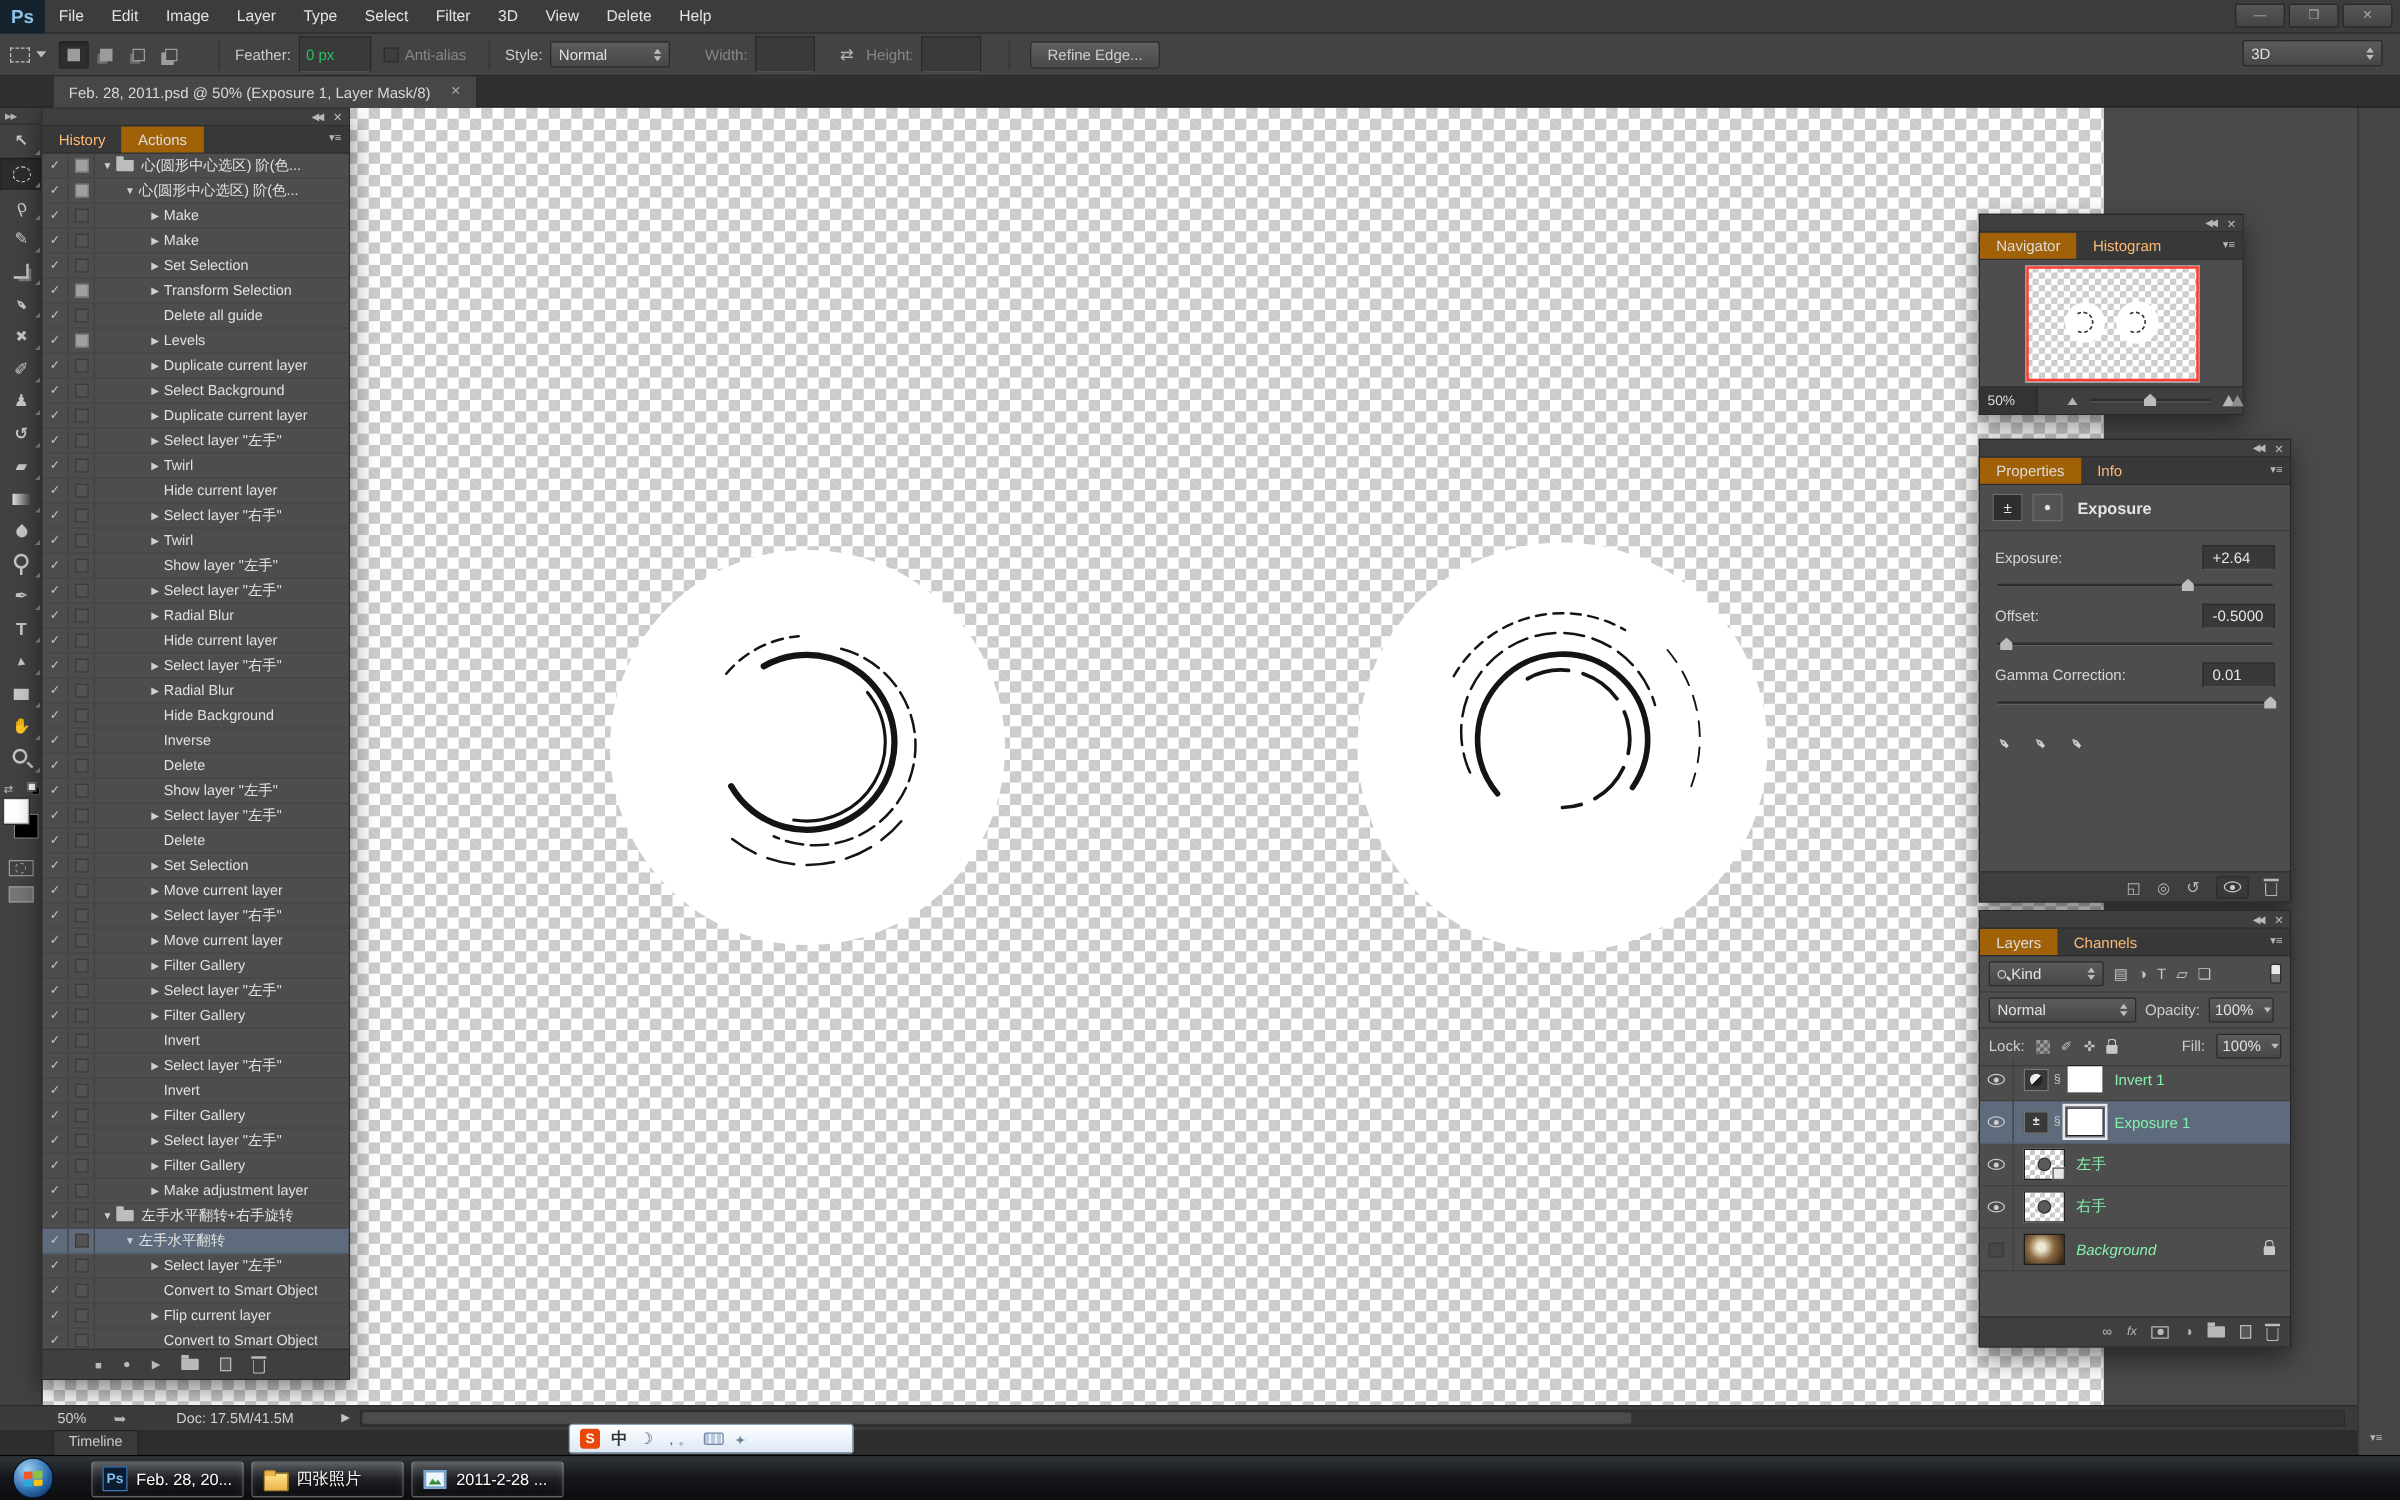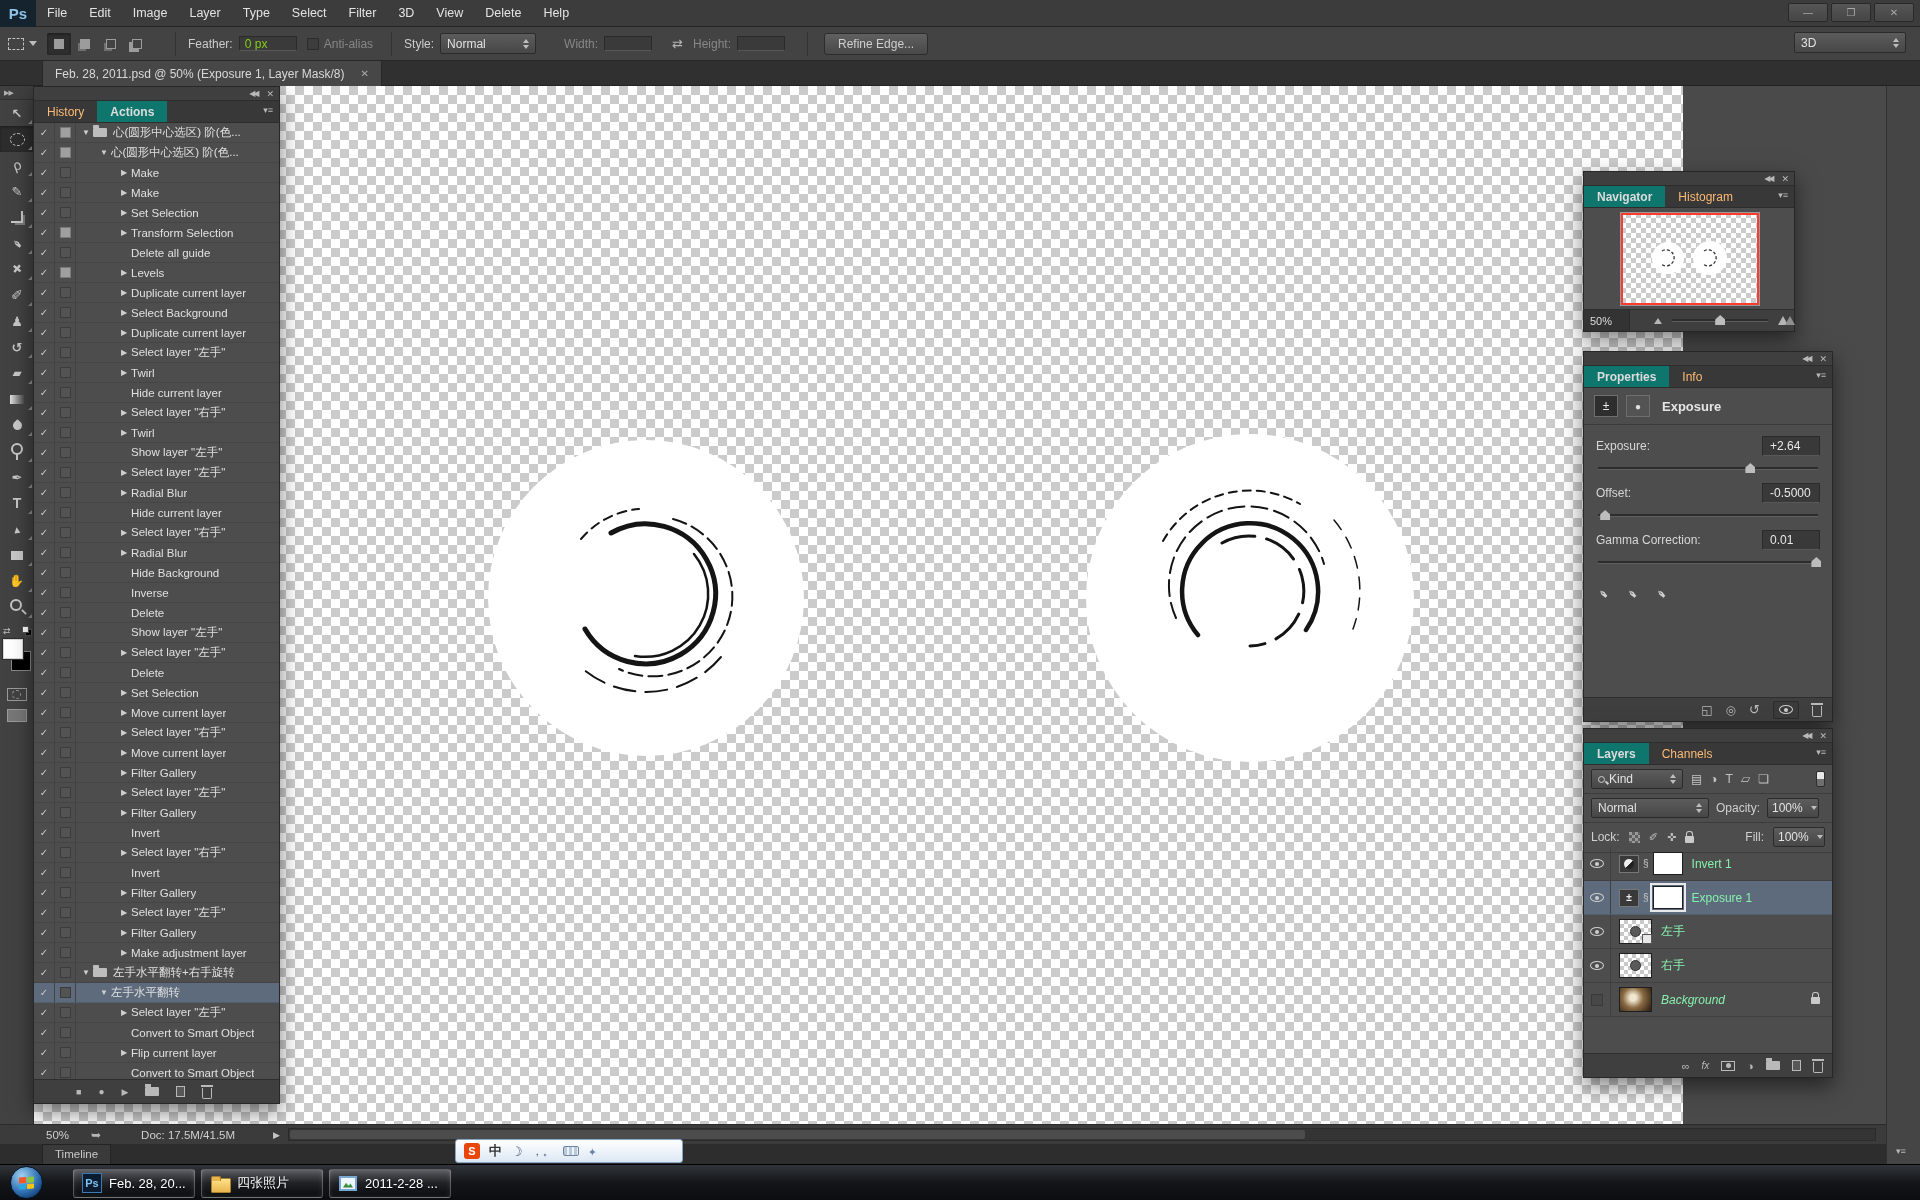--- a/index.html
+++ b/index.html
@@ -29,22 +29,22 @@
   .mode-btns { display:flex; gap:2px; margin-right:14px; }
   .mode-btn { width:24px; height:22px; display:flex; align-items:center; justify-content:center; border-radius:2px; }
   .mode-btn.pressed { background:#2e2e2e; box-shadow:inset 0 1px 3px #1c1c1c; }
   .mode-glyph { width:10px; height:10px; background:#9c9c9c; }
   .mode-glyph.add { box-shadow:-3px 3px 0 -1px #6f6f6f; }
   .mode-glyph.sub { background:transparent; border:1px solid #9c9c9c; box-shadow:-3px 3px 0 -1px #6f6f6f; }
   .mode-glyph.int { background:transparent; border:1px solid #9c9c9c; box-shadow:-3px 3px 0 0 #9c9c9c; }
   .opt-sep { width:1px; height:24px; background:#333; margin:0 12px; }
   .opt-label { color:#cdcdcd; margin-right:6px; }
   .opt-label.disabled { color:#878787; }
-  .opt-input { width:58px; height:15px; background:#3a3a3a; border:1px solid #2a2a2a; border-bottom-color:#575757;
-               color:#84cc16; padding:0 5px; font-size:12px; margin-right:10px; }
+  .opt-input { width:58px; height:29px; background:#3a3a3a; border:1px solid #2a2a2a; border-bottom-color:#575757;
+               color:#22c55e; padding:0 5px; font-size:12px; margin-right:10px; }
   .opt-input.small { width:48px; }
   .checkbox { width:12px; height:12px; background:#3d3d3d; border:1px solid #2c2c2c; margin-right:5px; }
   .dropdown { height:21px; background:linear-gradient(#5c5c5c,#474747); border:1px solid #2b2b2b; border-radius:2px;
               display:flex; align-items:center; padding:0 6px; gap:8px; color:#e2e2e2; }
   .dd-updown { display:flex; flex-direction:column; gap:2px; margin-left:auto; }
   .dd-updown i { width:0; height:0; border-left:3.5px solid transparent; border-right:3.5px solid transparent; display:block; }
   .dd-updown i.up { border-bottom:4px solid #bdbdbd; }
   .dd-updown i.dn { border-top:4px solid #bdbdbd; }
   .swap-icon { color:#b5b5b5; font-size:13px; margin:0 10px; }
   .refine-btn { height:22px; padding:0 13px; background:linear-gradient(#606060,#484848); border:1px solid #2d2d2d;
@@ -112,21 +112,21 @@
   .qmask::before { content:""; width:7px; height:7px; border:1px dashed #9a9a9a; border-radius:50%; }
   .smode { width:20px; height:13px; border:1px solid #9a9a9a; background:#777; margin:8px auto 0; }
 
   
   .panel { position:absolute; background:#4d4d4d; border:1px solid #272727; box-shadow:0 8px 20px rgba(0,0,0,.5); z-index:25; }
   .panel-header { height:14px; background:#3f3f3f; border-bottom:1px solid #2d2d2d; position:relative; }
   .ph-icons { position:absolute; right:5px; top:2px; display:flex; gap:9px; color:#b8b8b8; font-size:8px; }
   .ph-collapse::before{content:"◀◀";letter-spacing:-2px;} .ph-close::before{content:"✕";font-size:9px;}
   .panel-tabs { height:22px; background:#383838; display:flex; align-items:stretch; border-bottom:1px solid #2d2d2d; }
   .ptab { padding:0 13px; line-height:22px; font-size:12px; color:#fdba74; }
-  .ptab.active { background:#0f766e; color:#dcdcdc;font-weight:bold; }
+  .ptab.active { background:#a16207; color:#dcdcdc; }
   .pmenu { margin-left:auto; padding:4px 6px 0 0; color:#b8b8b8; font-size:9px; }
   .pmenu::before{content:"▾≡";}
 
   
   .actions-panel { left:33px; top:86px; width:247px; height:1018px; }
   .act-list { position:absolute; top:36px; left:0; right:0; bottom:24px; overflow:hidden; background:#4d4d4d; }
   .act-row { height:20px; display:flex; align-items:center; border-bottom:1px solid #454545; font-size:11.5px; color:#e0e0e0; }
   .act-check { width:21px; text-align:center; color:#cacaca; font-size:10px; border-right:1px solid #424242; flex:none; height:100%; line-height:19px; }
   .act-boxcol { width:21px; border-right:1px solid #424242; display:flex; align-items:center; justify-content:center; flex:none; height:100%; }
   .act-box { width:11px; height:11px; background:#535353; border:1px solid #3b3b3b; }

